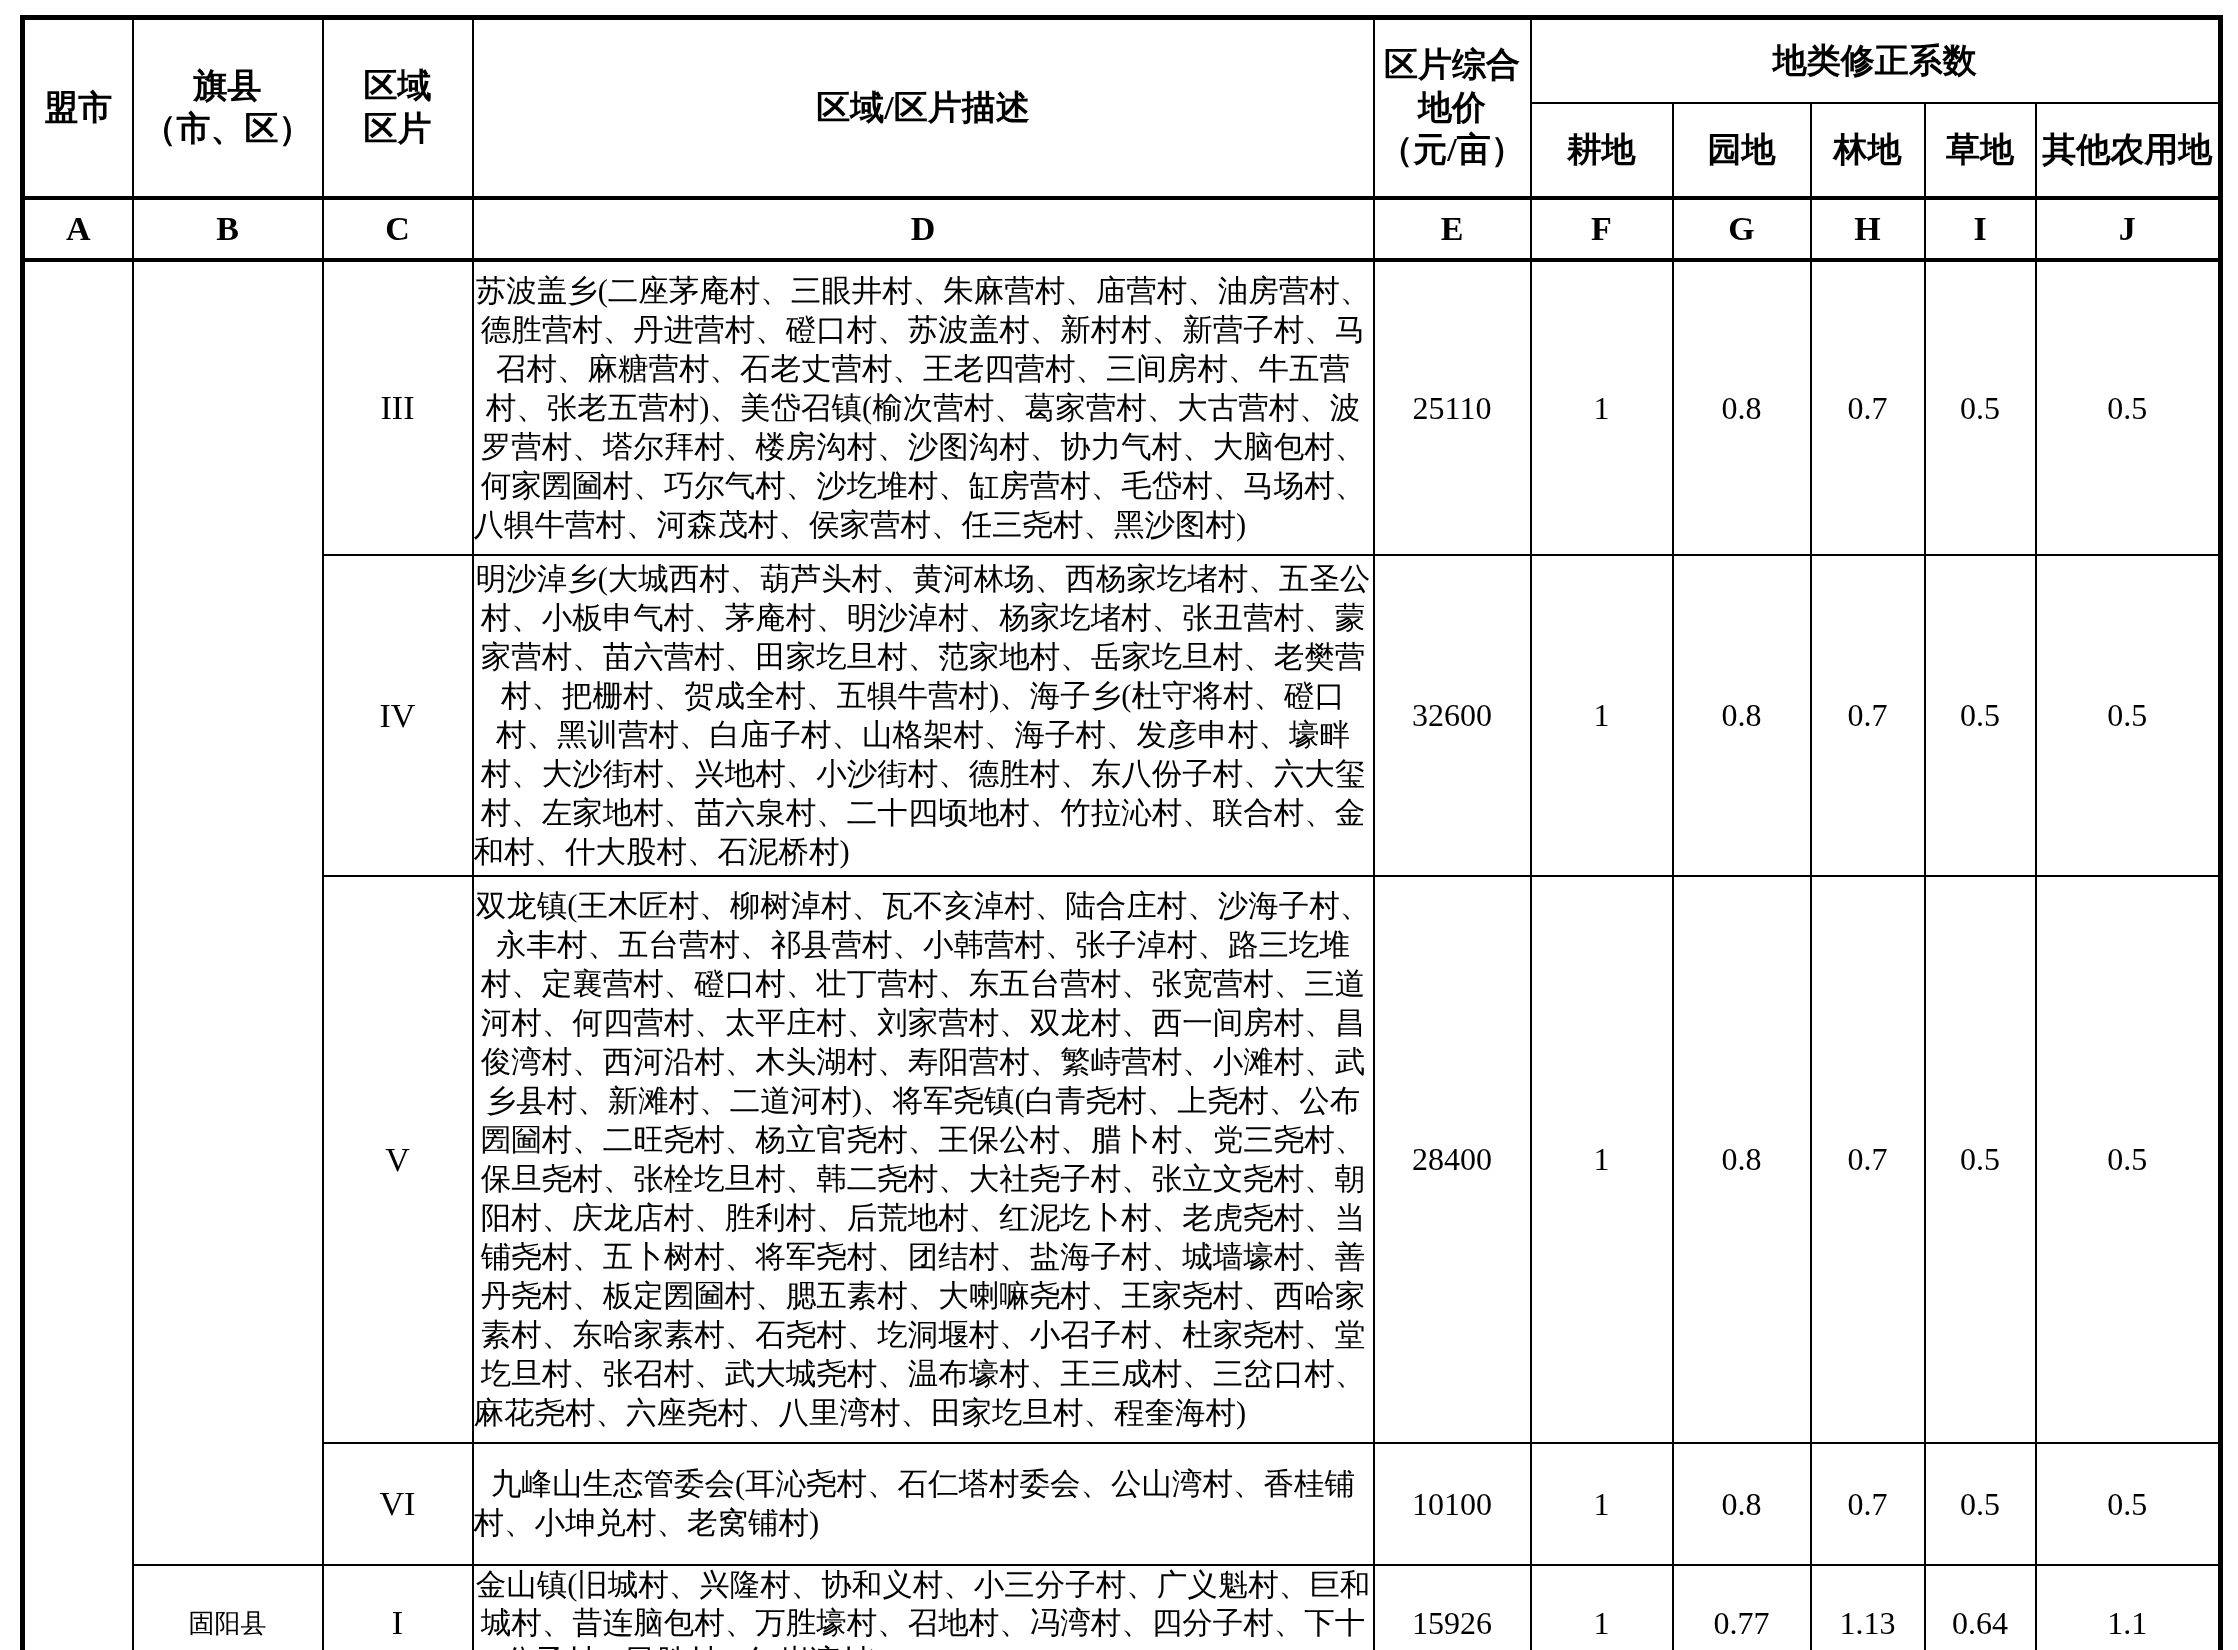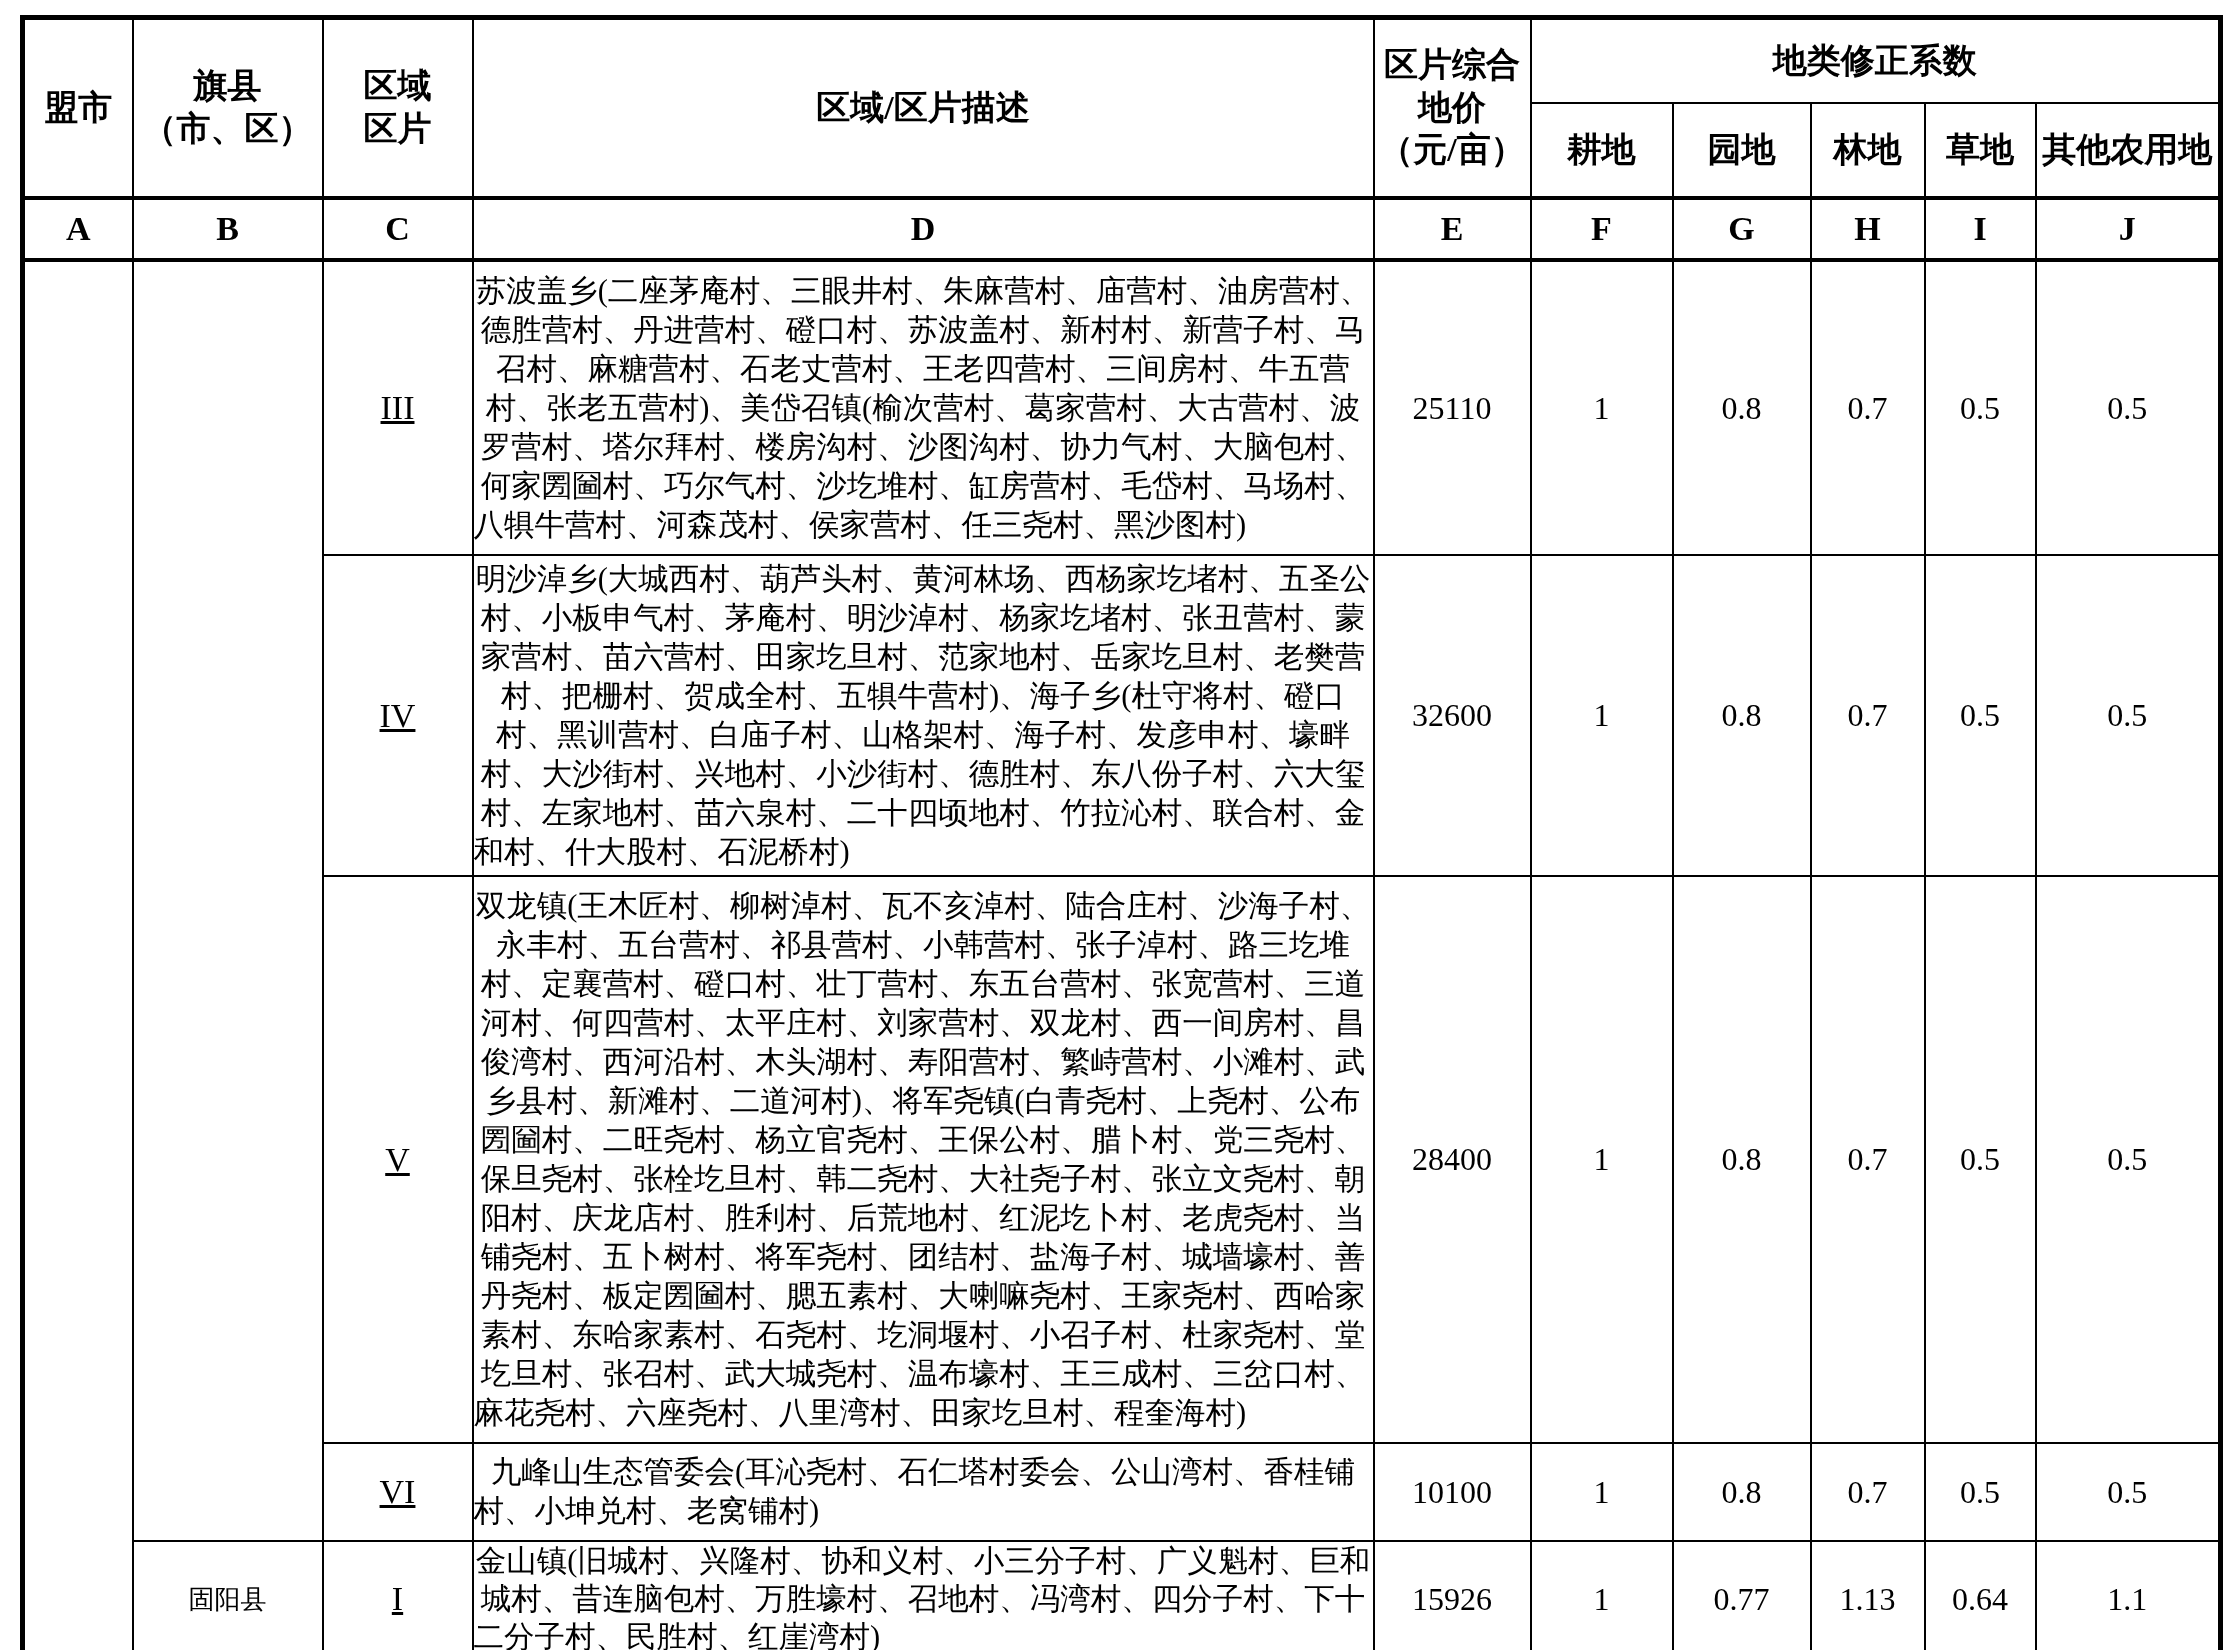--- a/index.html
+++ b/index.html
@@ -42,27 +42,26 @@
   tr.letters td{
     font-size:34px;
     font-weight:bold;
     border-top-width:4.8px;
     border-bottom-width:4.8px;
   }
   
   tr.r3{height:295px;}
   tr.r4{height:321px;}
   tr.r5{height:567px;}
-  tr.r6{height:98px;}
+  tr.r6{height:122px;}
   tr.r7{height:100px;}
   td.zone{
     font-size:34px;
     font-weight:bold;
     font-family:"Liberation Serif","DejaVu Serif",serif;
-    text-decoration:underline;
   }
   td.desc{
     font-size:30.5px;
     line-height:39px;
     text-align:justify;
     text-align-last:left;
     vertical-align:middle;
     padding:4.8px 8px 4.8px 9.6px;
   }
   tr.r7 td.desc{line-height:38px;}

